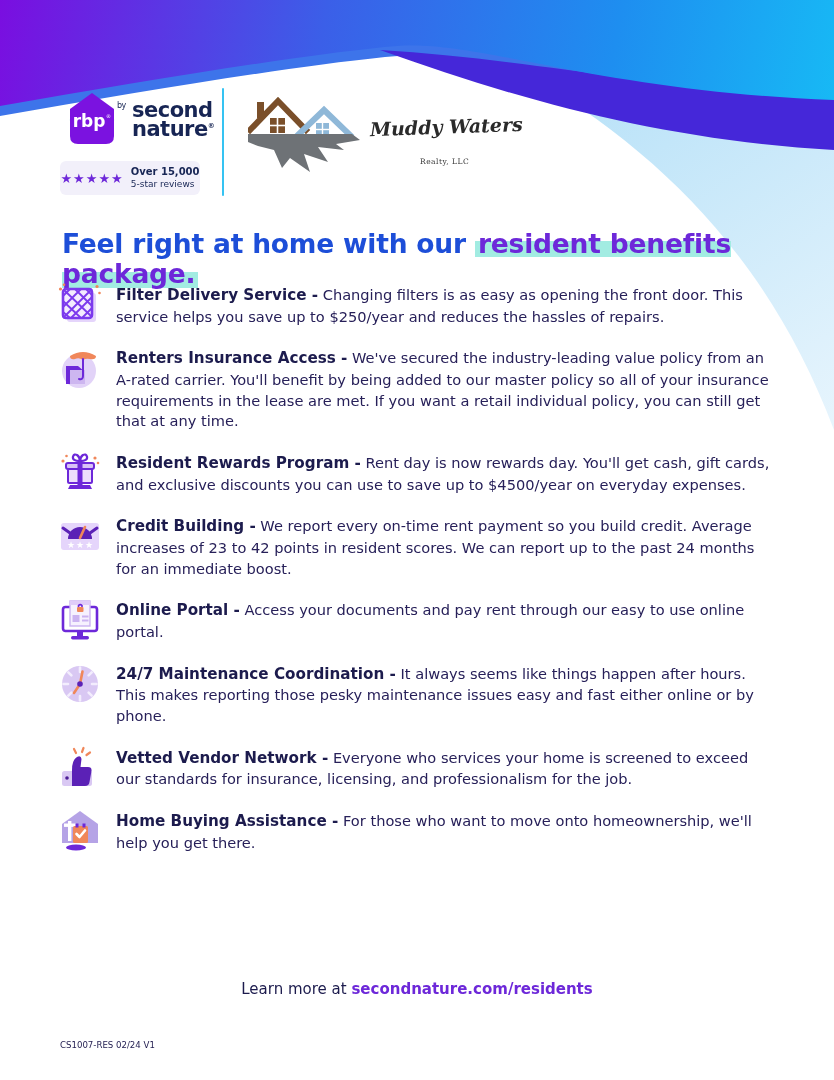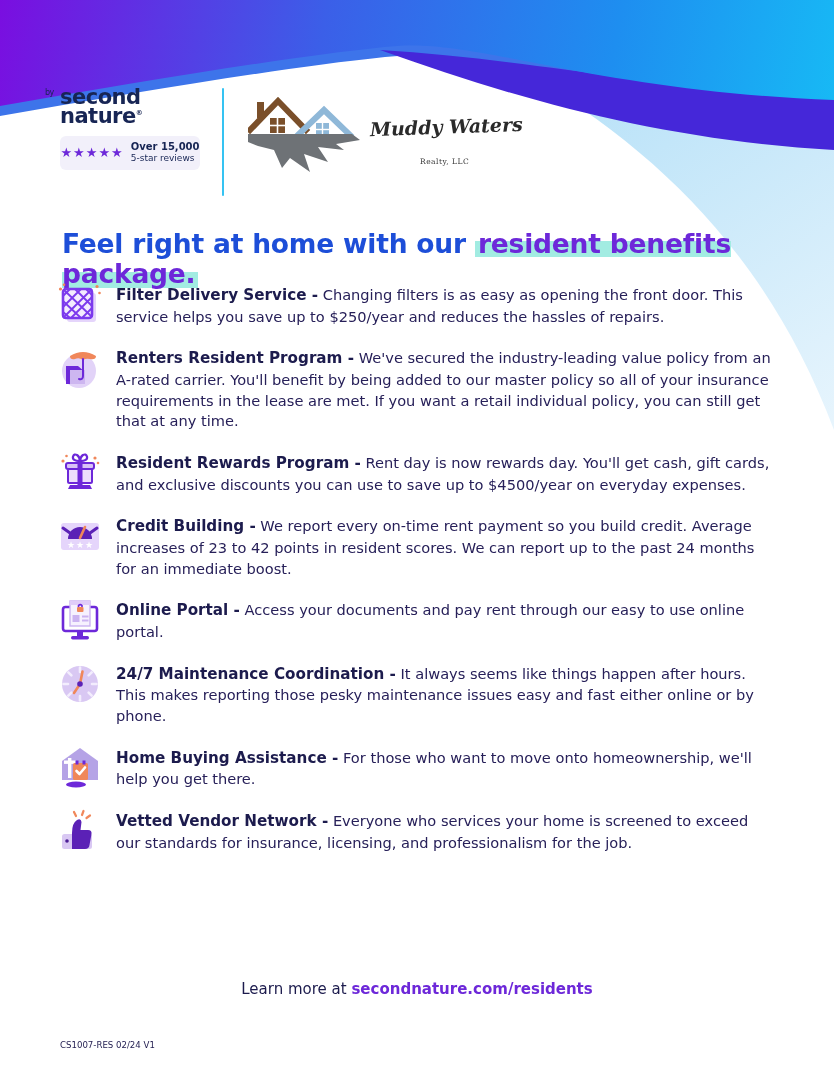--- a/index.html
+++ b/index.html
@@ -83,20 +83,28 @@
     <path d="M520,70 C660,150 770,260 834,430 L834,120 C720,115 600,95 520,70 Z" fill="url(#tailgrad)"></path>
     <path d="M0,0 H834 V110 C720,106 620,90 540,74 C465,59 425,52 385,57 C280,68 140,92 0,116 Z" fill="#3d74ea"></path>
     <path d="M380,50 C520,58 640,86 834,98 L834,150 C660,140 520,100 380,50 Z" fill="#4527d9"></path>
     <path d="M0,0 H834 V100 C720,96 620,80 540,64 C465,49 425,42 385,47 C280,58 140,82 0,106 Z" fill="url(#wavegrad)"></path>
   </svg>
 </div>
 
 <div class="logo-row">
   <div class="rbp-block">
     <div class="rbp-lockup">
+      <div class="rbp-mark">
+        <svg width="64" height="64" viewBox="0 0 64 64">
+          <rect x="14" y="14" width="36" height="36" rx="8" fill="#3fd4d4" transform="rotate(45 32 32)"></rect>
+          <path d="M32 5 L54 21 L54 48 Q54 56 46 56 L18 56 Q10 56 10 48 L10 21 Z" fill="#7b12e0"></path>
+          <text x="29" y="39" font-size="17" font-weight="bold" fill="#ffffff" text-anchor="middle" font-family="DejaVu Sans, sans-serif">rbp</text>
+          <text x="46" y="30" font-size="5" fill="#ffffff">®</text>
+        </svg>
+      </div>
       <div class="brand-word">
         <span class="brand-by">by</span>
         <div>second</div>
         <div><span>nature</span><span class="brand-reg">®</span></div>
       </div>
     </div>
     <div class="reviews-badge">
       <span class="stars">★★★★★</span>
       <span class="reviews-text">
         <div class="l1">Over 15,000</div>
@@ -150,21 +158,21 @@
   <div class="benefit">
     <div class="benefit-icon">
       <svg width="44" height="44" viewBox="0 0 44 44">
         <circle cx="21" cy="25" r="17" fill="#e2d3f8"></circle>
         <path d="M8 20 L20 20 L27 26 L27 38 L8 38 Z" fill="#6d28d9"></path>
         <rect x="12" y="24" width="15" height="14" fill="#cdb6f0"></rect>
         <path d="M12 10 Q25 2 38 10 Q38 14 32 13 Q28 12 25 14 Q21 11 17 13 Q12 14 12 10 Z" fill="#f0875a"></path>
         <path d="M25 13 L25 30 Q25 34 21 33" stroke="#6d28d9" stroke-width="2" fill="none" stroke-linecap="round"></path>
       </svg>
     </div>
-    <p class="benefit-text"><strong>Renters Resident Program -</strong> <span>We've secured the industry-leading value policy from an A-rated carrier. You'll benefit by being added to our master policy so all of your insurance requirements in the lease are met. If you want a retail individual policy, you can still get that at any time.</span></p>
+    <p class="benefit-text"><strong>Renters Insurance Access -</strong> <span>We've secured the industry-leading value policy from an A-rated carrier. You'll benefit by being added to our master policy so all of your insurance requirements in the lease are met. If you want a retail individual policy, you can still get that at any time.</span></p>
   </div>
 
   <div class="benefit">
     <div class="benefit-icon">
       <svg width="44" height="44" viewBox="0 0 44 44">
         <rect x="10" y="15" width="24" height="17" rx="1.5" fill="#ecdefc" stroke="#6d28d9" stroke-width="2"></rect>
         <rect x="8" y="12" width="28" height="6" rx="2" fill="#d9c2f7" stroke="#6d28d9" stroke-width="2"></rect>
         <rect x="19.5" y="10" width="5" height="24" fill="#6d28d9"></rect>
         <path d="M22 10 Q14 10 15 5.5 Q16 2.5 19 4 Q21.5 5.5 22 10 Z M22 10 Q30 10 29 5.5 Q28 2.5 25 4 Q22.5 5.5 22 10 Z" fill="none" stroke="#6d28d9" stroke-width="2.2"></path>
         <path d="M12 34 L32 34 L34 38 L10 38 Z" fill="#6d28d9"></path>
@@ -228,48 +236,48 @@
         <line x1="22" y1="22" x2="16" y2="31" stroke="#f0875a" stroke-width="2.6" stroke-linecap="round"></line>
         <circle cx="22" cy="22" r="2.8" fill="#5b21b6"></circle>
       </svg>
     </div>
     <p class="benefit-text"><strong>24/7 Maintenance Coordination -</strong> <span>It always seems like things happen after hours. This makes reporting those pesky maintenance issues easy and fast either online or by phone.</span></p>
   </div>
 
   <div class="benefit">
     <div class="benefit-icon">
       <svg width="44" height="44" viewBox="0 0 44 44">
+        <rect x="4" y="25" width="30" height="15" rx="2.5" fill="#d9c8f3"></rect>
+        <circle cx="9" cy="32" r="1.8" fill="#4c1d95"></circle>
+        <path d="M14 40 L14 24 Q14 14 19 11 Q23 9 23.5 13 L22.5 21 L30 21 Q34 21 33.5 25 L31.5 36 Q31 40 27 40 Z" fill="#5b21b6"></path>
+        <g stroke="#f0875a" stroke-width="2.2" stroke-linecap="round">
+          <line x1="18" y1="7" x2="16" y2="3"></line>
+          <line x1="24" y1="6" x2="25.5" y2="2"></line>
+          <line x1="28.5" y1="9" x2="32" y2="6.5"></line>
+        </g>
+      </svg>
+    </div>
+    <p class="benefit-text"><strong>Vetted Vendor Network -</strong> <span>Everyone who services your home is screened to exceed our standards for insurance, licensing, and professionalism for the job.</span></p>
+  </div>
+
+  <div class="benefit">
+    <div class="benefit-icon">
+      <svg width="44" height="44" viewBox="0 0 44 44">
         <path d="M22 2 L40 15 L40 34 L4 34 L4 15 Z" fill="#b5a3e6"></path>
         <rect x="10" y="12" width="3.4" height="20" fill="#ffffff"></rect>
         <rect x="6" y="14.5" width="12" height="3.4" fill="#ffffff"></rect>
         <rect x="15" y="17" width="15" height="17" rx="1.5" fill="#f0875a"></rect>
         <rect x="17.5" y="14.5" width="3" height="4" fill="#6d28d9"></rect>
         <rect x="24.5" y="14.5" width="3" height="4" fill="#6d28d9"></rect>
         <path d="M18.5 25 L21.5 28 L27 21.5" stroke="#ffffff" stroke-width="2.6" fill="none" stroke-linecap="round" stroke-linejoin="round"></path>
         <ellipse cx="18" cy="38.5" rx="10" ry="3" fill="#6d28d9"></ellipse>
       </svg>
     </div>
     <p class="benefit-text"><strong>Home Buying Assistance -</strong> <span>For those who want to move onto homeownership, we'll help you get there.</span></p>
   </div>
 
-  <div class="benefit">
-    <div class="benefit-icon">
-      <svg width="44" height="44" viewBox="0 0 44 44">
-        <rect x="4" y="25" width="30" height="15" rx="2.5" fill="#d9c8f3"></rect>
-        <circle cx="9" cy="32" r="1.8" fill="#4c1d95"></circle>
-        <path d="M14 40 L14 24 Q14 14 19 11 Q23 9 23.5 13 L22.5 21 L30 21 Q34 21 33.5 25 L31.5 36 Q31 40 27 40 Z" fill="#5b21b6"></path>
-        <g stroke="#f0875a" stroke-width="2.2" stroke-linecap="round">
-          <line x1="18" y1="7" x2="16" y2="3"></line>
-          <line x1="24" y1="6" x2="25.5" y2="2"></line>
-          <line x1="28.5" y1="9" x2="32" y2="6.5"></line>
-        </g>
-      </svg>
-    </div>
-    <p class="benefit-text"><strong>Vetted Vendor Network -</strong> <span>Everyone who services your home is screened to exceed our standards for insurance, licensing, and professionalism for the job.</span></p>
-  </div>
-
 </div>
 
 <div class="learn-more"><span class="learn-prefix">Learn more at </span><a href="#" class="learn-link">secondnature.com/residents</a></div>
 
 <div class="fine-print-row">
   <span class="doc-code">CS1007-RES 02/24 V1</span>
 </div>
 
 </body></html>

